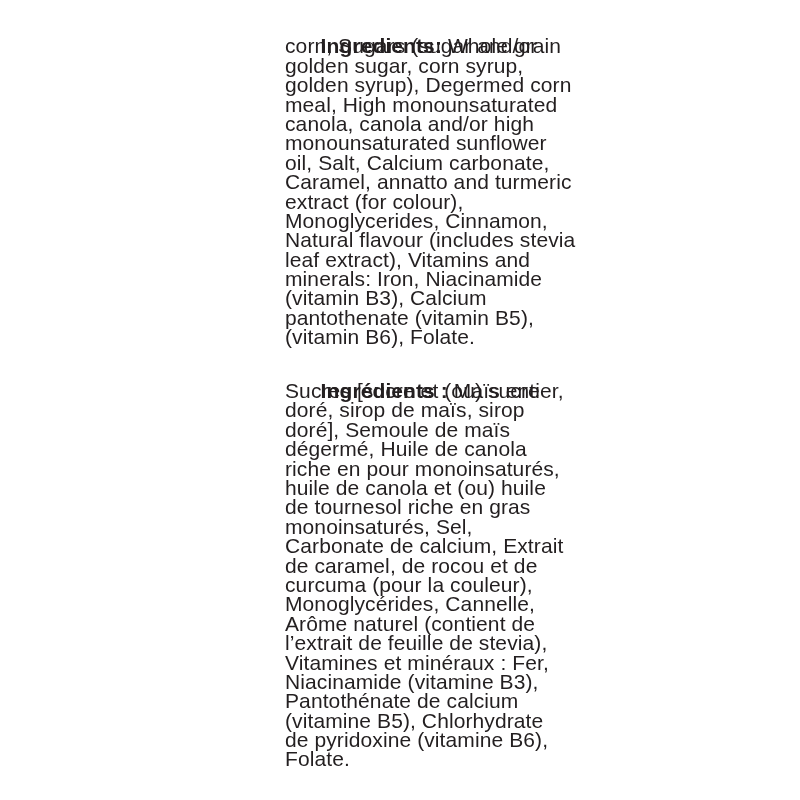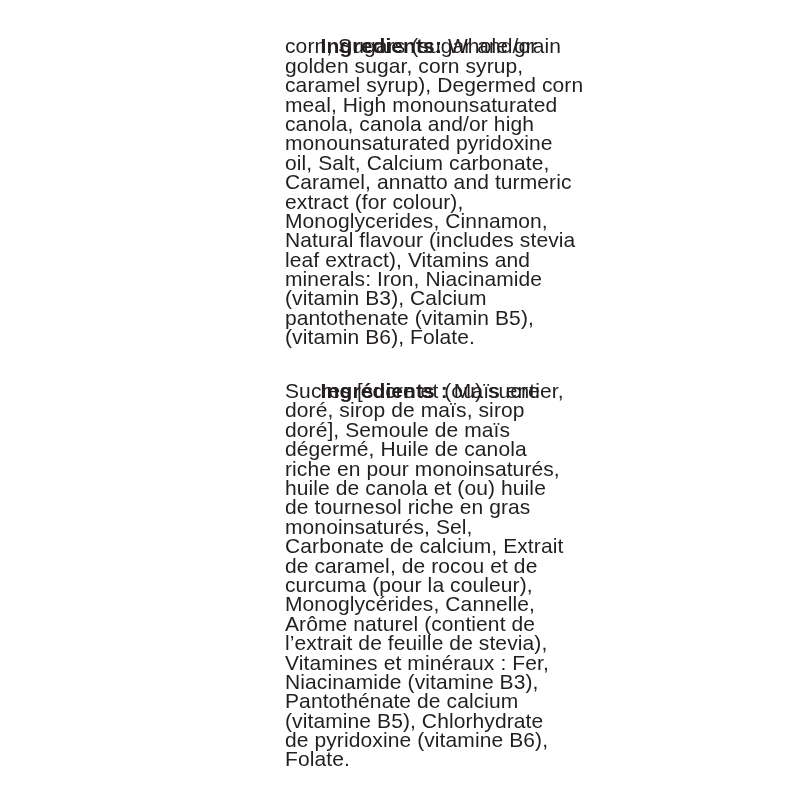--- a/index.html
+++ b/index.html
@@ -42,24 +42,24 @@
 
 <div class="label-panel">
 
   <div class="ingredients-paragraph english">
     <div class="line">
       <span class="heading">Ingredients:</span><span> Whole grain</span>
     </div>
     <div>
         <div class="line">corn, Sugars (sugar and/or</div>
         <div class="line">golden sugar, corn syrup,</div>
-        <div class="line">caramel syrup), Degermed corn</div>
+        <div class="line">golden syrup), Degermed corn</div>
         <div class="line">meal, High monounsaturated</div>
         <div class="line">canola, canola and/or high</div>
-        <div class="line">monounsaturated pyridoxine</div>
+        <div class="line">monounsaturated sunflower</div>
         <div class="line">oil, Salt, Calcium carbonate,</div>
         <div class="line">Caramel, annatto and turmeric</div>
         <div class="line">extract (for colour),</div>
         <div class="line">Monoglycerides, Cinnamon,</div>
         <div class="line">Natural flavour (includes stevia</div>
         <div class="line">leaf extract), Vitamins and</div>
         <div class="line">minerals: Iron, Niacinamide</div>
         <div class="line">(vitamin B3), Calcium</div>
         <div class="line">pantothenate (vitamin B5),</div>
         <div class="line">(vitamin B6), Folate.</div>

